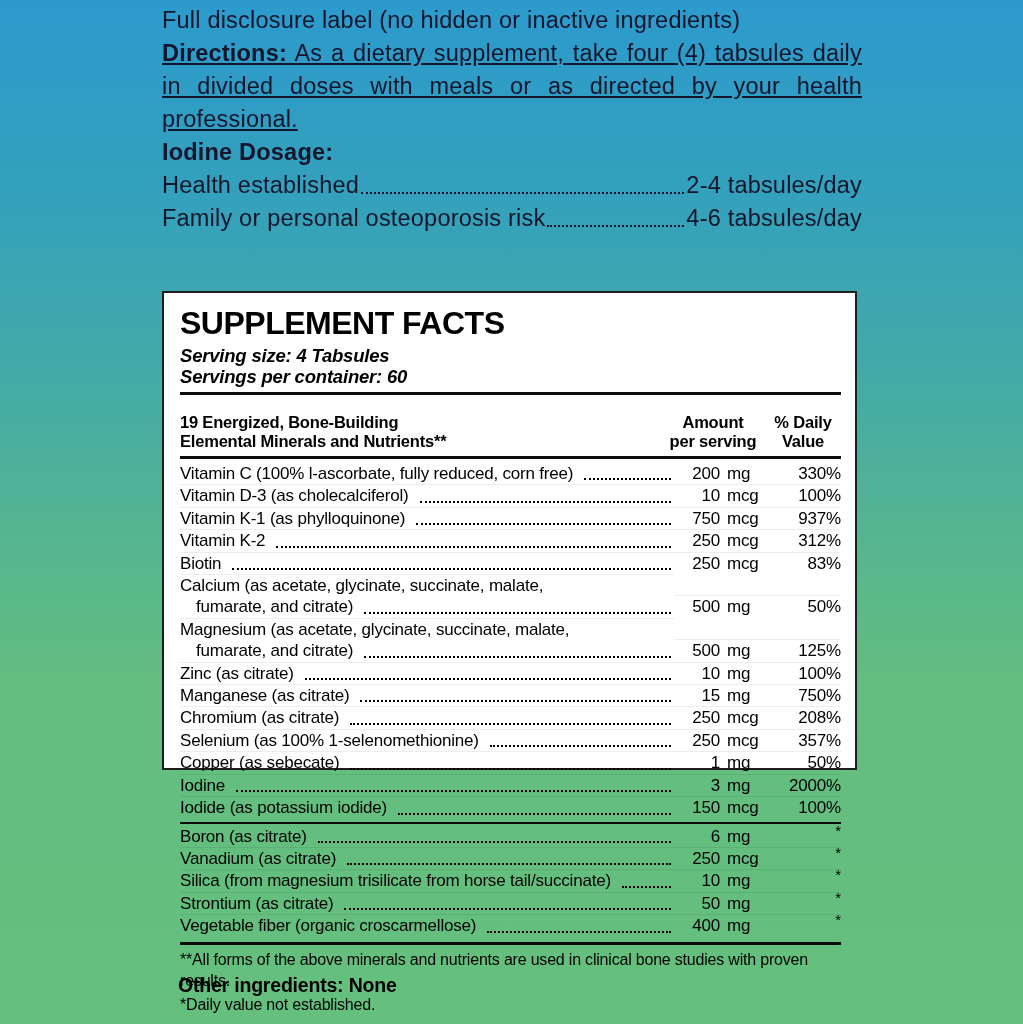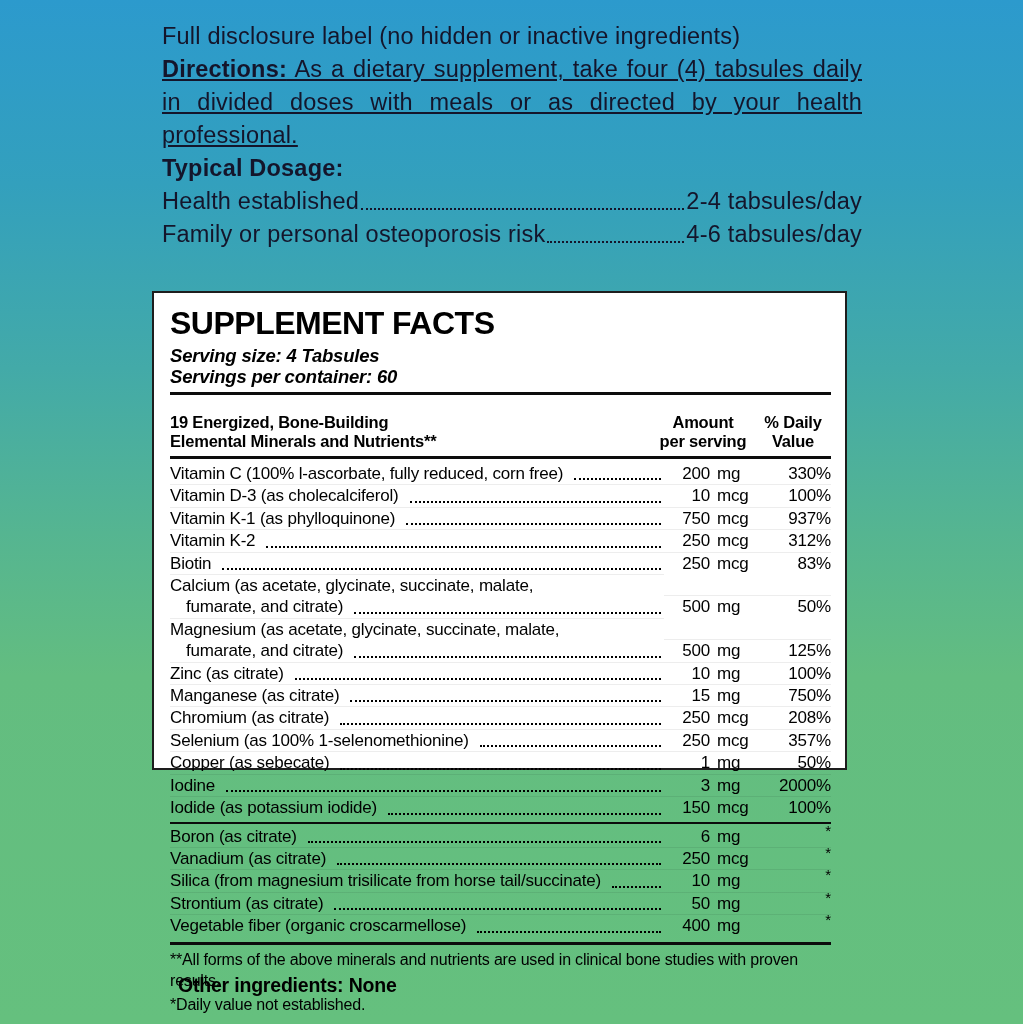--- a/index.html
+++ b/index.html
@@ -6,34 +6,34 @@
   .stage{
     position:relative;
     width:1023px;height:1024px;
     overflow:hidden;
     font-family:"Liberation Sans",sans-serif;
     background:linear-gradient(180deg,#2c9acd 0%,#33a0bd 18%,#43aaa8 36%,#55b591 52%,#63bd80 66%,#65c07e 100%);
   }
 
   
   .intro{
-    position:absolute;left:162px;top:20px;width:700px;
+    position:absolute;left:162px;top:4px;width:700px;
     color:#14152b;font-size:23.5px;line-height:33px;font-weight:500;
     letter-spacing:.2px;
   }
   .intro p{margin:0;}
   .intro .directions{text-align:justify;text-decoration:underline;}
   .intro strong{font-weight:700;}
   .dose-title{font-weight:700;}
   .dose-row{display:flex;align-items:flex-end;}
   .dose-leader{flex:1;border-bottom:2.5px dotted #14152b;margin:0 2px 8px 2px;min-width:10px;}
 
   
   .panel{
-    position:absolute;left:152px;top:291px;width:695px;height:479px;
+    position:absolute;left:162px;top:291px;width:695px;height:479px;
     box-sizing:border-box;background:#ffffff;border:2px solid #1d1d1d;
     padding:10px 14px 0 16px;color:#000;letter-spacing:-.2px;
   }
   .sf-title{margin:4px 0 6px 0;font-size:32px;font-weight:700;letter-spacing:-.5px;line-height:32px;}
   .serving{font-size:18.5px;font-weight:600;line-height:21px;font-style:italic;}
   .rule{border:0;border-top:3px solid #0c0c0c;margin:5px 0 4px 0;}
   .rule.mid{border-top-width:2px;margin:3px 0 2px 0;}
 
   .thead{display:flex;align-items:flex-end;font-size:16.5px;font-weight:700;line-height:19px;margin:18px 0 2px 0;}
   .th-name{flex:1;}
@@ -62,21 +62,21 @@
   }
 </style>
 </head>
 <body>
 
 <div class="stage">
 
   <div class="intro">
     <p>Full disclosure label (no hidden or inactive ingredients)</p>
     <p class="directions"><strong>Directions:</strong><span> As a dietary supplement, take four (4) tabsules daily in divided doses with meals or as directed by your health professional.</span></p>
-    <p class="dose-title">Typical Dosage:</p>
+    <p class="dose-title">Iodine Dosage:</p>
     <div class="dose-row">
       <span>Health established</span>
       <span class="dose-leader"></span>
       <span>2-4 tabsules/day</span>
     </div>
     <div class="dose-row">
       <span>Family or personal osteoporosis risk</span>
       <span class="dose-leader"></span>
       <span>4-6 tabsules/day</span>
     </div>

